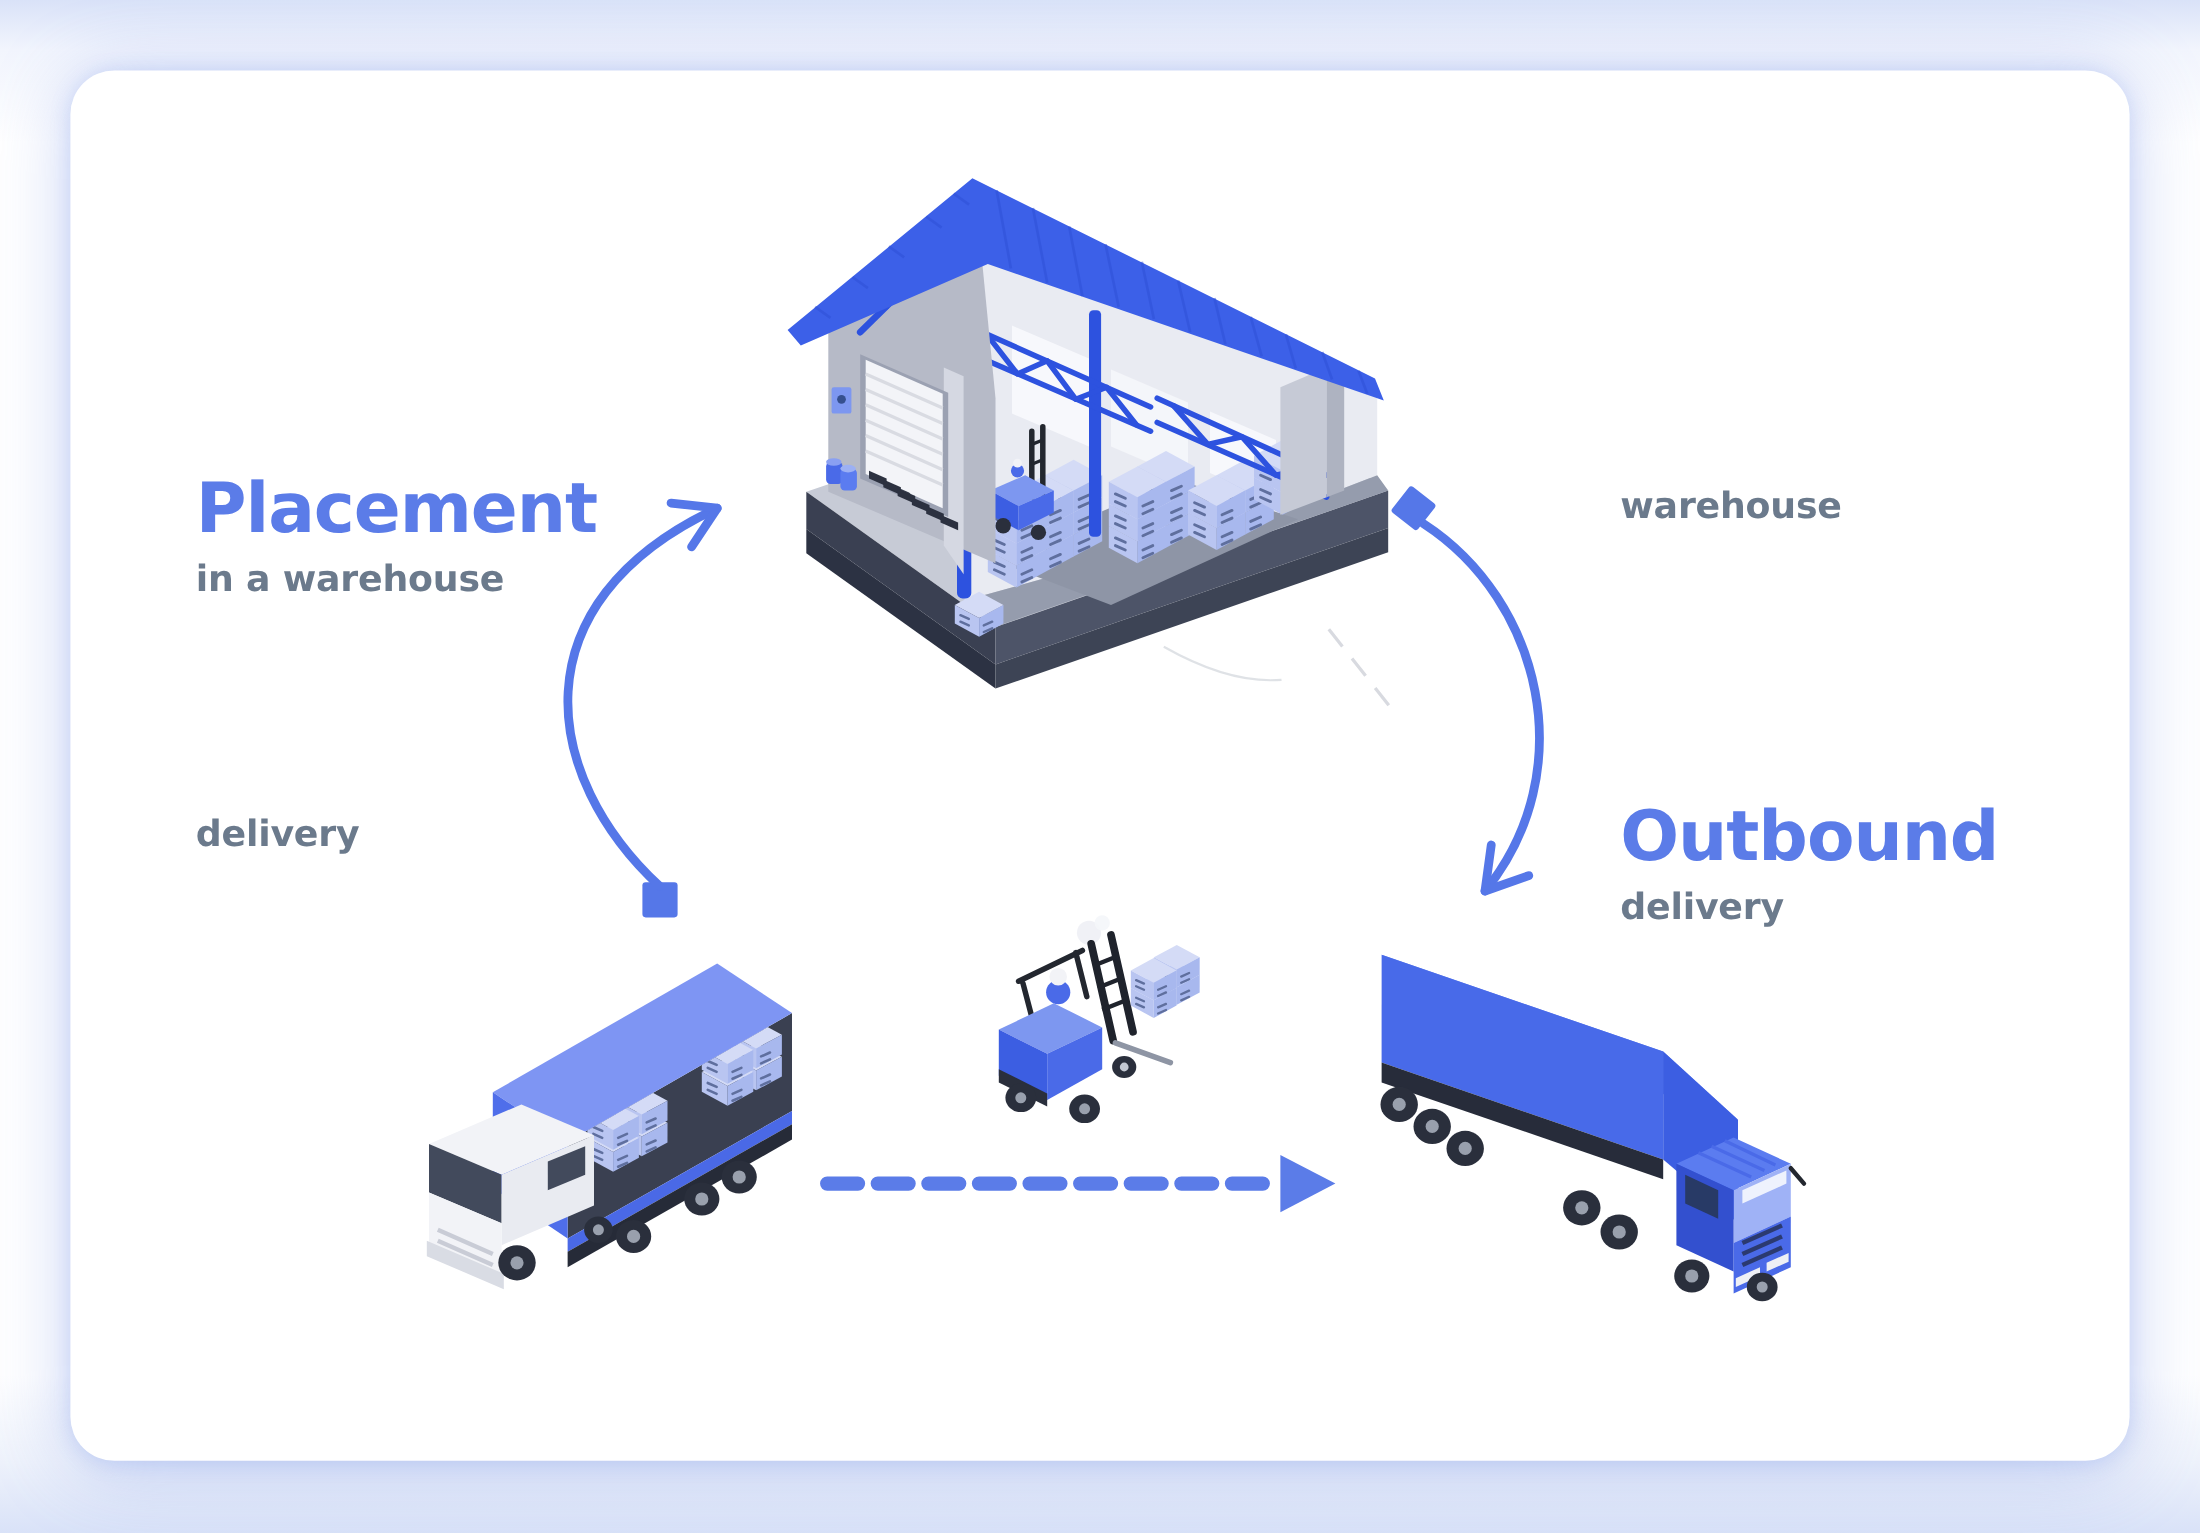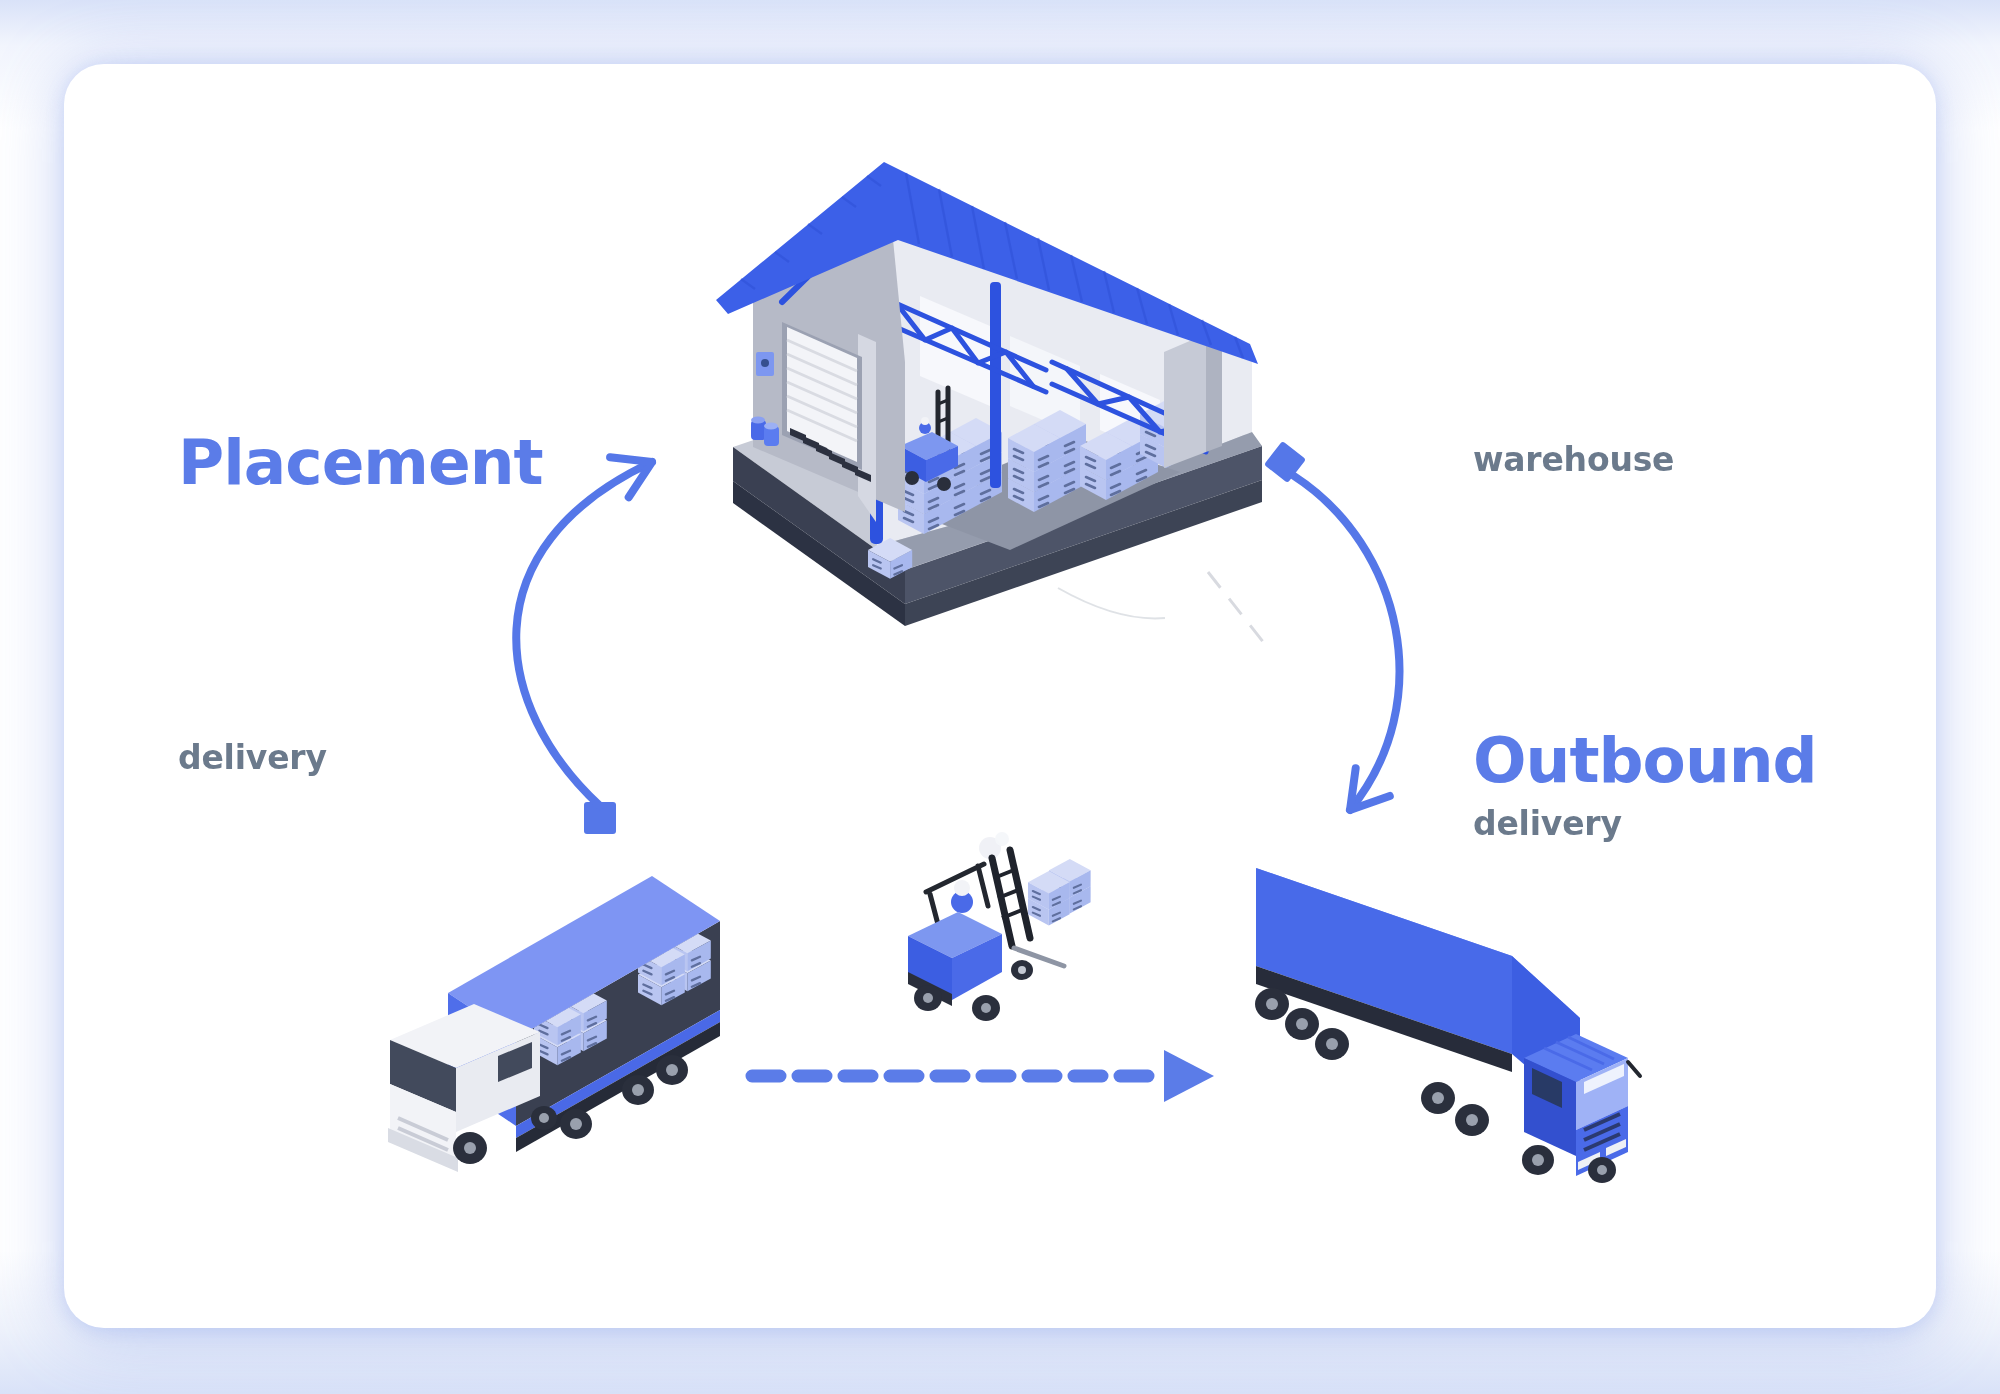--- a/index.html
+++ b/index.html
@@ -290,20 +290,21 @@
       <path class="arrow" d="M1294,476 C1402,546 1438,702 1350,810" marker-end="url(#head)"></path>
     </g>
     <g>
       <path class="dash" d="M752,1076 L1150,1076"></path>
       <polygon class="dash-tri" points="1164,1050 1164,1102 1214,1076"></polygon>
     </g>
   </svg>
 
   <div class="step" style="left:178px;top:430px">
     <div class="step-title">Placement</div>
+    <div class="step-sub">in a warehouse</div>
   </div>
   <div class="step" style="left:1473px;top:430px">
     <div class="step-sub">warehouse</div>
   </div>
   <div class="step" style="left:178px;top:728px">
     <div class="step-sub">delivery</div>
   </div>
   <div class="step" style="left:1473px;top:728px">
     <div class="step-title">Outbound</div>
     <div class="step-sub">delivery</div>

